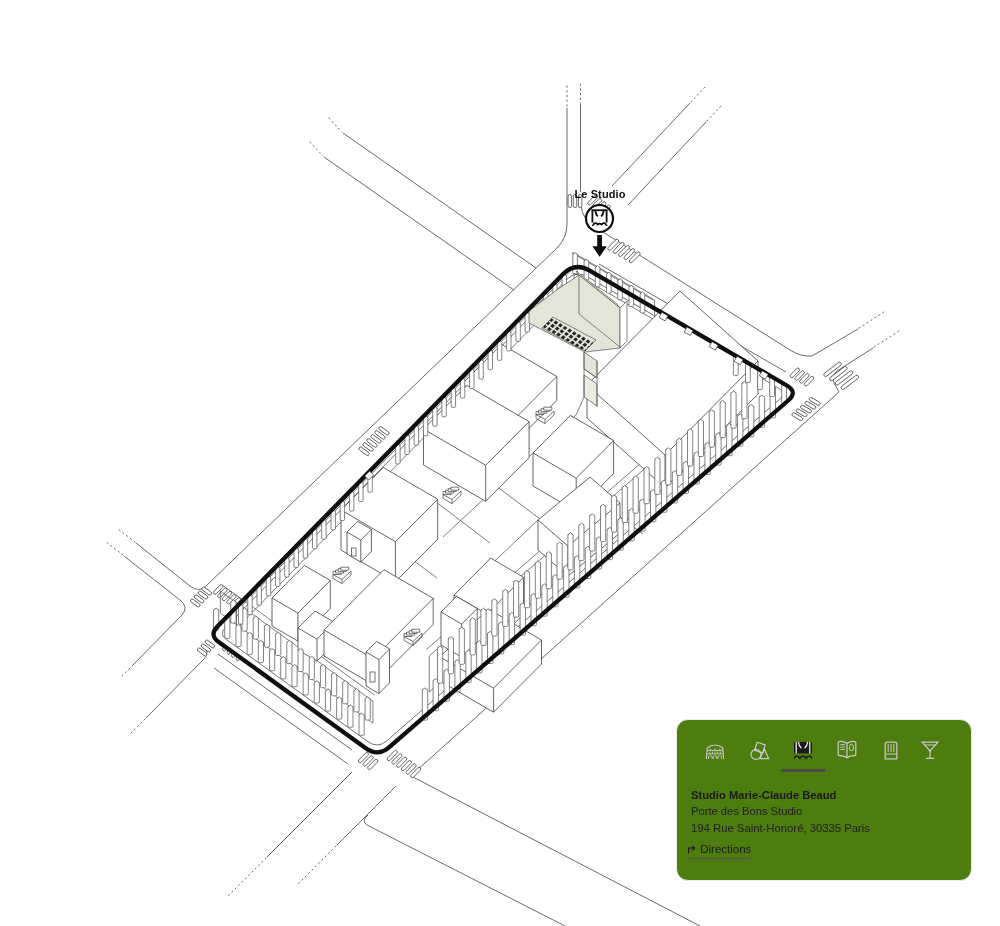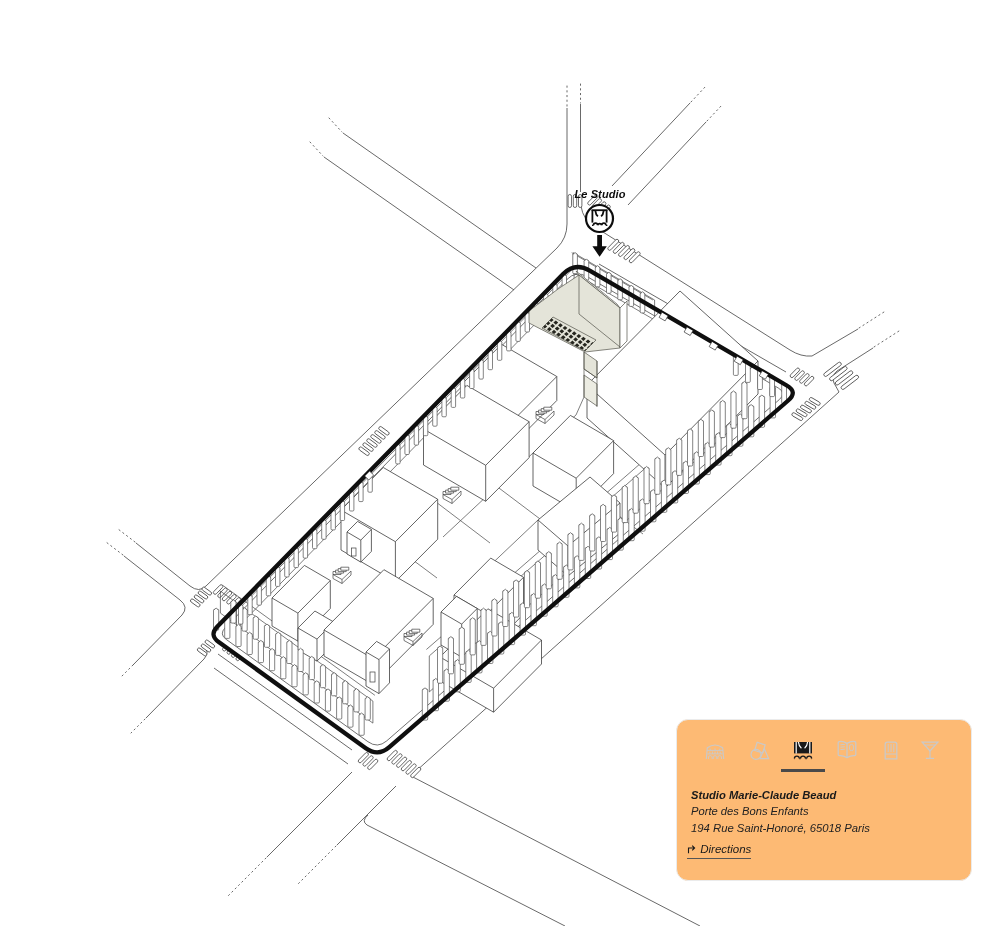--- a/index.html
+++ b/index.html
@@ -1,16 +1,16 @@
 <!DOCTYPE html>
 <html><head><meta charset="utf-8">
 <style>html,body{margin:0;padding:0;background:#fff;width:1000px;height:926px;overflow:hidden;}</style>
 </head>
 <body>
-<div style="position:relative;width:1000px;height:926px;font-style:italic;">
+<div style="position:relative;width:1000px;height:926px;">
 
 <svg width="1000" height="926" viewBox="0 0 1000 926">
 <rect width="1000" height="926" fill="#ffffff"></rect>
 
 <g fill="none" stroke="#424242" stroke-width="0.8">
         <path d="M 567,108 L 567,224 Q 567,238 557,248"></path>
         <path d="M 567,86 L 567,107" stroke-dasharray="1.3,3.4" stroke-linecap="round"></path>
       </g>
 
 <g fill="none" stroke="#424242" stroke-width="0.8">
@@ -743,21 +743,21 @@
           <path d="M 592.0,225.4 L 593.5,225.4 M 605.9,225.4 L 607.4,225.4" stroke-width="1.4"></path>
         </g>
       </g>
 
 <g fill="#0d0d0d">
         <path d="M 597.2,235.0 L 602.0,235.0 L 602.0,246.3 L 606.8,246.3 L 599.6,256.8 L 592.4,246.3 L 597.2,246.3 Z"></path>
       </g>
 </svg>
 
 
-<div style="position:absolute;left:676px;top:719px;width:296px;height:162px;background:#fdba74;border:1px solid #ebebeb;border-radius:12px;box-sizing:border-box;">
+<div style="position:absolute;left:676px;top:719px;width:296px;height:162px;background:#4d7c0f;border:1px solid #ebebeb;border-radius:12px;box-sizing:border-box;">
 
   <svg style="position:absolute;left:25.5px;top:18px" width="24" height="24" viewBox="0 0 24 24">
         <g fill="none" stroke="#c9c9c9" stroke-width="1.15">
 <path d="M 3.3,21 L 4.3,9.8 Q 12,4.2 19.7,9.8 L 20.7,21"></path>
 <path d="M 4.1,12.4 L 19.9,12.4 M 4.4,15.9 L 19.6,15.9" stroke-width="0.95"></path>
 <path d="M 6.8,15.9 L 6.8,13.5 M 9.4,15.9 L 9.4,13.5 M 12,15.9 L 12,13.5 M 14.6,15.9 L 14.6,13.5 M 17.2,15.9 L 17.2,13.5" stroke-width="0.95"></path>
 <path d="M 7.2,12.4 L 7.2,10.6 M 12,12.4 L 12,10.3 M 16.8,12.4 L 16.8,10.6" stroke-width="0.95"></path>
 <path d="M 5.5,21 L 5.5,18.5 Q 7.3,16.7 9.1,18.5 L 9.1,21 M 10.2,21 L 10.2,18.5 Q 12,16.7 13.8,18.5 L 13.8,21 M 14.9,21 L 14.9,18.5 Q 16.7,16.7 18.5,18.5 L 18.5,21" stroke-width="0.95"></path>
 </g>
       </svg>
@@ -808,23 +808,23 @@
 <path d="M 4.1,4.2 L 19.9,4.2 L 12,13 Z"></path>
 <path d="M 12,13 L 12,19.8 M 7.9,20.4 L 16.1,20.4"></path>
 <path d="M 6.6,7 L 17.4,7" stroke-width="1"></path>
 </g>
       </svg>
 
   <div style="position:absolute;left:104px;top:49px;width:44px;height:2.5px;background:#4a4a4a;"></div>
 
   <div style="position:absolute;left:14px;top:68.5px;font-family:'Liberation Sans',sans-serif;font-size:11.2px;font-weight:bold;color:#1a1a1a;">Studio Marie-Claude Beaud</div>
 
-  <div style="position:absolute;left:14px;top:85px;font-family:'Liberation Sans',sans-serif;font-size:11.2px;color:#222;">Porte des Bons Enfants</div>
-
-  <div style="position:absolute;left:14px;top:101.5px;font-family:'Liberation Sans',sans-serif;font-size:11.3px;color:#222;">194 Rue Saint-Honoré, 65018 Paris</div>
+  <div style="position:absolute;left:14px;top:85px;font-family:'Liberation Sans',sans-serif;font-size:11.2px;color:#222;">Porte des Bons Studio</div>
+
+  <div style="position:absolute;left:14px;top:101.5px;font-family:'Liberation Sans',sans-serif;font-size:11.3px;color:#222;">194 Rue Saint-Honoré, 30335 Paris</div>
 
   <div style="position:absolute;left:10px;top:122.5px;font-family:'Liberation Sans',sans-serif;font-size:11.5px;color:#1a1a1a;border-bottom:1px solid #555;padding-bottom:3px;">
     <svg width="10" height="10" viewBox="0 0 10 10" style="vertical-align:-1px;">
           <path d="M 1.5,9.2 L 1.5,4 L 7.2,4 M 5.2,1.6 L 7.6,4 L 5.2,6.4" fill="none" stroke="#1a1a1a" stroke-width="1.1"></path>
         </svg> Directions</div>
 </div>
 
 </div>
 
 </body></html>

